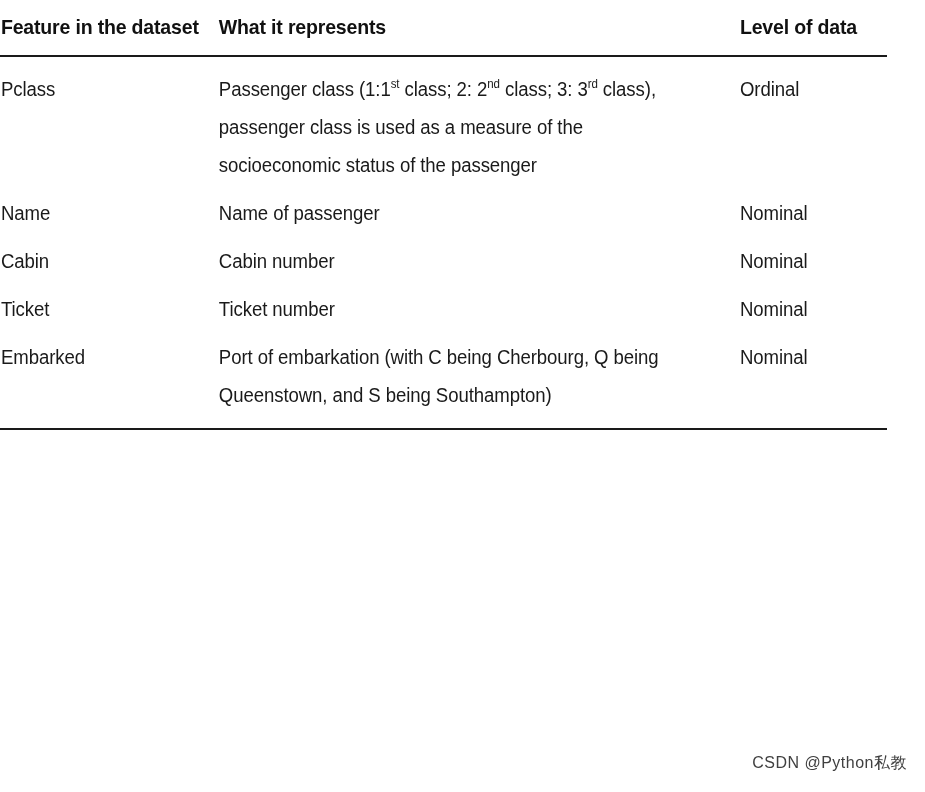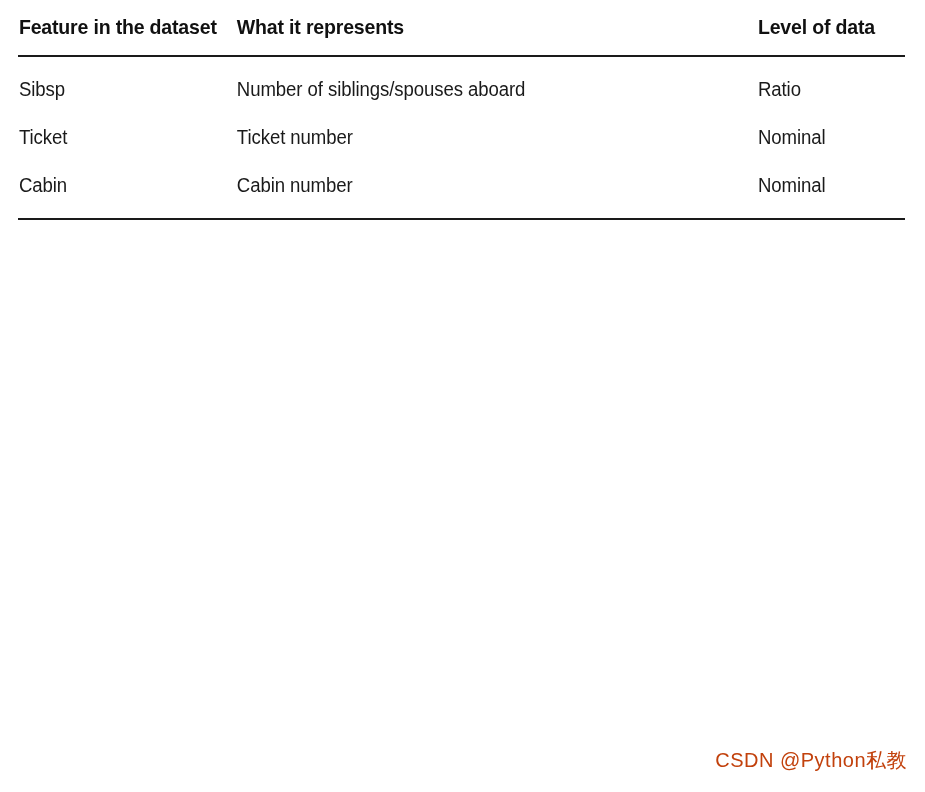--- a/index.html
+++ b/index.html
@@ -19,21 +19,20 @@
   .table-wrap {
     position: relative;
     width: 925px;
     height: 792px;
     box-sizing: border-box;
   }
 
   table.feature-table {
     border-collapse: collapse;
     width: 887px;
-    margin-left: 18px;
     table-layout: fixed;
   }
 
   col.c-feature { width: 217px; }
   col.c-meaning { width: 522px; }
   col.c-level   { width: 148px; }
 
   thead th {
     text-align: left;
     vertical-align: top;
@@ -81,22 +80,22 @@
   sup {
     font-size: 0.62em;
     vertical-align: super;
     line-height: 0;
   }
 
   .watermark {
     position: absolute;
     right: 18px;
     bottom: 18px;
-    font-size: 20px;
-    color: #c2410c;
+    font-size: 16px;
+    color: #404040;
     letter-spacing: 0.5px;
     white-space: nowrap;
     user-select: none;
     pointer-events: none;
   }
 </style>
 </head>
 <body>
 
 <div class="table-wrap">
@@ -109,32 +108,42 @@
     </colgroup>
     <thead>
       <tr class="head-row">
         <th class="col-feature">Feature in the dataset</th>
         <th class="col-meaning">What it represents</th>
         <th class="col-level">Level of data</th>
       </tr>
     </thead>
     <tbody id="table-body">
         <tr>
-          <td class="col-feature">Sibsp</td>
-          <td class="col-meaning">Number of siblings/spouses aboard</td>
-          <td class="col-level">Ratio</td>
+          <td class="col-feature">Pclass</td>
+          <td class="col-meaning">Passenger class (1:1<sup>st</sup> class; 2: 2<sup>nd</sup> class; 3: 3<sup>rd</sup> class), passenger class is used as a measure of the socioeconomic status of the passenger</td>
+          <td class="col-level">Ordinal</td>
+        </tr>
+        <tr>
+          <td class="col-feature">Name</td>
+          <td class="col-meaning">Name of passenger</td>
+          <td class="col-level">Nominal</td>
+        </tr>
+        <tr>
+          <td class="col-feature">Cabin</td>
+          <td class="col-meaning">Cabin number</td>
+          <td class="col-level">Nominal</td>
         </tr>
         <tr>
           <td class="col-feature">Ticket</td>
           <td class="col-meaning">Ticket number</td>
           <td class="col-level">Nominal</td>
         </tr>
         <tr>
-          <td class="col-feature">Cabin</td>
-          <td class="col-meaning">Cabin number</td>
+          <td class="col-feature">Embarked</td>
+          <td class="col-meaning">Port of embarkation (with C being Cherbourg, Q being Queenstown, and S being Southampton)</td>
           <td class="col-level">Nominal</td>
         </tr>
       </tbody>
   </table>
 
   <div class="watermark">CSDN @Python私教</div>
 
 </div>
 
 </body></html>

